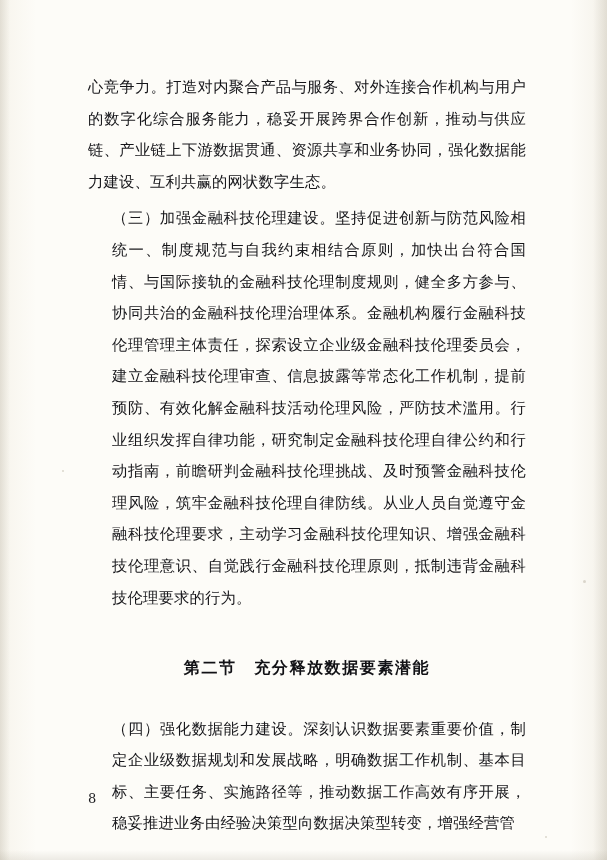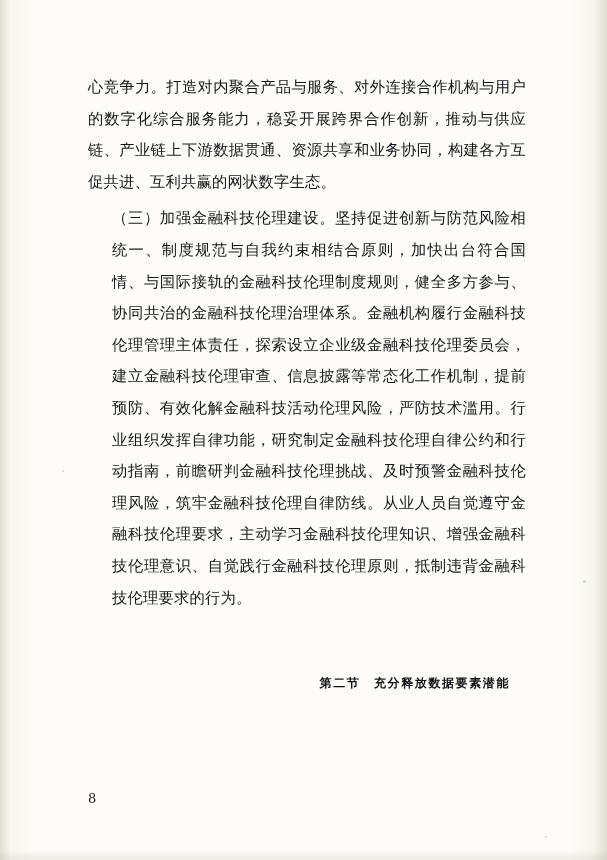--- a/index.html
+++ b/index.html
@@ -36,27 +36,27 @@
     text-justify: inter-ideograph;
     letter-spacing: 0.2px;
     margin: 0;
     word-break: break-all;
   }
   .indent {
     text-indent: 0;
     margin-left: 24px;
   }
   .section-heading {
-    font-size: 12px;
+    font-size: 16px;
     line-height: 31.6px;
     font-weight: bold;
-    text-align: right;
+    text-align: center;
     color: #111115;
     letter-spacing: 1.6px;
-    margin: 16px;
+    margin: 0;
   }
   .gap-before-heading {
     height: 38px;
   }
   .gap-after-heading {
     height: 30px;
   }
   .gap-between {
     height: 5px;
   }
@@ -110,30 +110,31 @@
   <div class="edge-shadow-left"></div>
   <div class="edge-shadow-right"></div>
   <div class="edge-shadow-bottom"></div>
 
   <div class="speck" style="left:583px;top:580px;width:3px;height:3px;"></div>
   <div class="speck" style="left:62px;top:470px;width:2px;height:2px;"></div>
   <div class="speck" style="left:545px;top:836px;width:2px;height:2px;"></div>
 
   <div class="page-inner">
 
-    <p class="para">心竞争力。打造对内聚合产品与服务、对外连接合作机构与用户的数字化综合服务能力，稳妥开展跨界合作创新，推动与供应链、产业链上下游数据贯通、资源共享和业务协同，构建各方互促共进、互利共赢的网状数字生态。</p>
+    <p class="para">心竞争力。打造对内聚合产品与服务、对外连接合作机构与用户的数字化综合服务能力，稳妥开展跨界合作创新，推动与供应链、产业链上下游数据贯通、资源共享和业务协同，强化数据能力建设、互利共赢的网状数字生态。</p>
 
     <div class="gap-between"></div>
 
     <p class="para indent">（三）加强金融科技伦理建设。坚持促进创新与防范风险相统一、制度规范与自我约束相结合原则，加快出台符合国情、与国际接轨的金融科技伦理制度规则，健全多方参与、协同共治的金融科技伦理治理体系。金融机构履行金融科技伦理管理主体责任，探索设立企业级金融科技伦理委员会，建立金融科技伦理审查、信息披露等常态化工作机制，提前预防、有效化解金融科技活动伦理风险，严防技术滥用。行业组织发挥自律功能，研究制定金融科技伦理自律公约和行动指南，前瞻研判金融科技伦理挑战、及时预警金融科技伦理风险，筑牢金融科技伦理自律防线。从业人员自觉遵守金融科技伦理要求，主动学习金融科技伦理知识、增强金融科技伦理意识、自觉践行金融科技伦理原则，抵制违背金融科技伦理要求的行为。</p>
 
     <div class="gap-before-heading"></div>
 
     <h2 class="section-heading">第二节　充分释放数据要素潜能</h2>
 
     <div class="gap-after-heading"></div>
 
+    <p class="para indent">（四）强化数据能力建设。深刻认识数据要素重要价值，制定企业级数据规划和发展战略，明确数据工作机制、基本目标、主要任务、实施路径等，推动数据工作高效有序开展，稳妥推进业务由经验决策型向数据决策型转变，增强经营管</p>
 
   </div>
 
   <div class="page-number">8</div>
 
 </div>
 
 </body></html>

